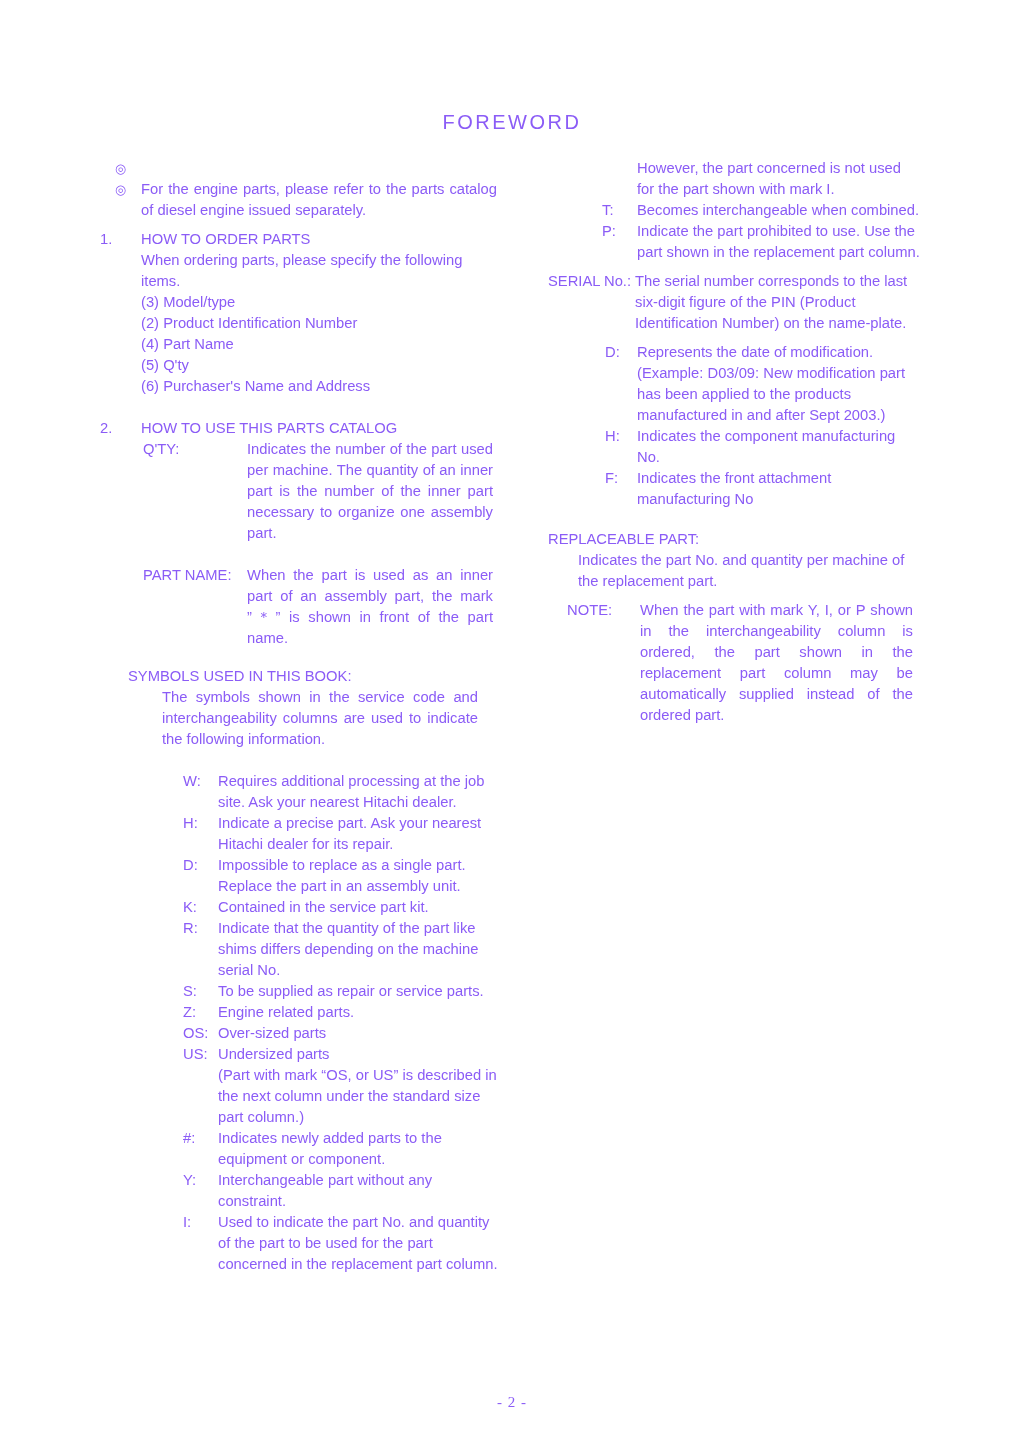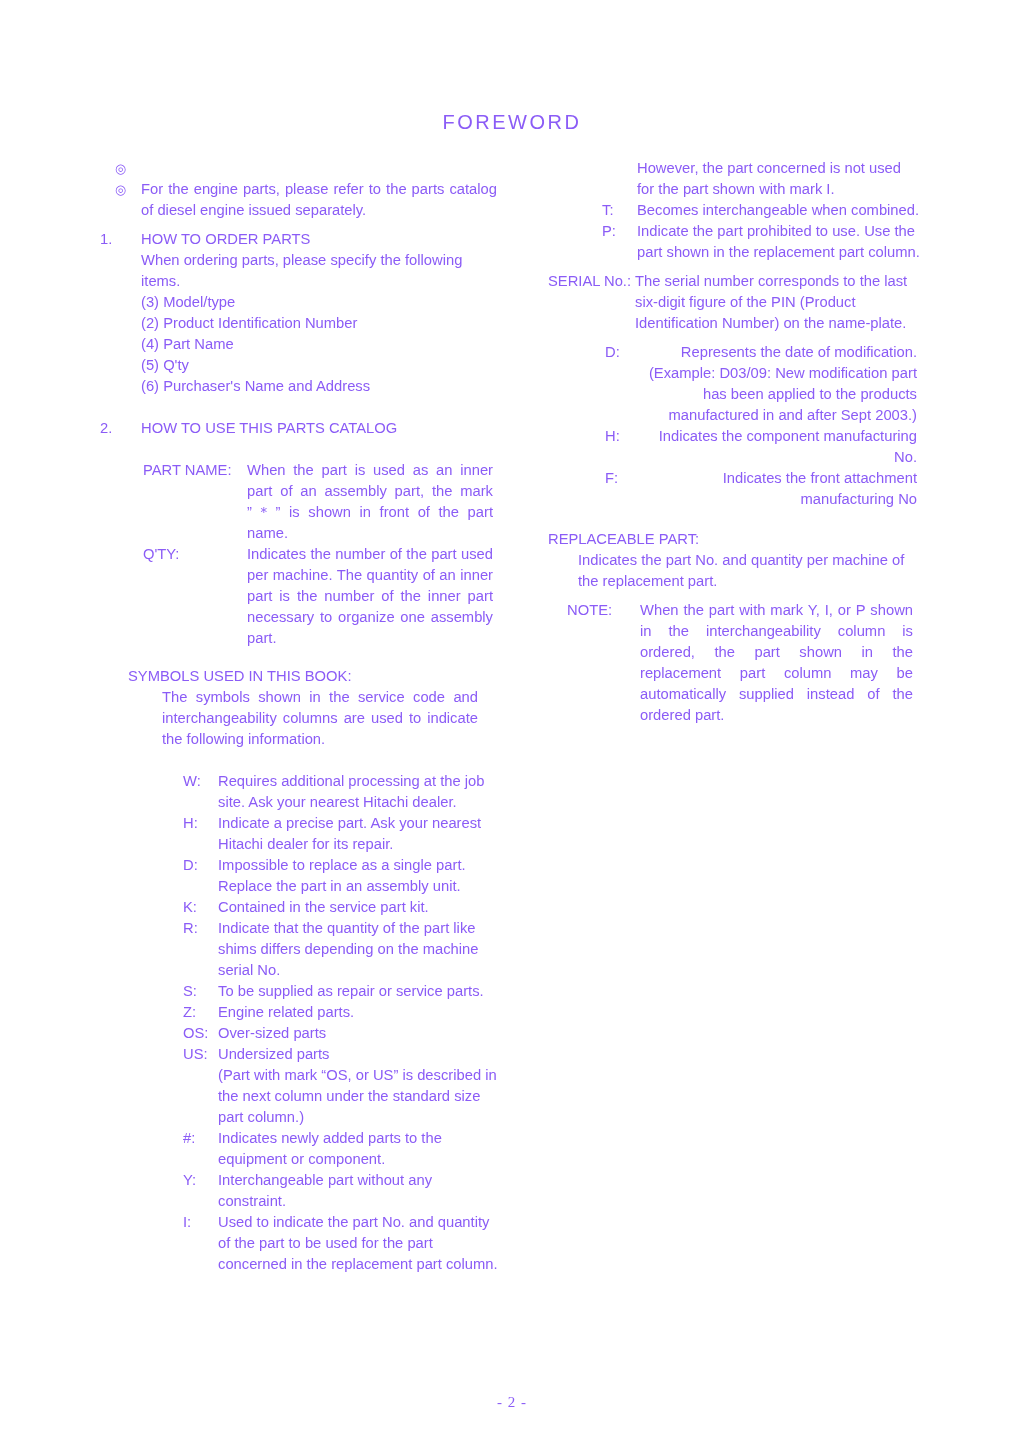--- a/index.html
+++ b/index.html
@@ -52,21 +52,21 @@
   
   .cont-para { margin-left:89px; width:281px; }
   .code-row { display:flex; margin-left:54px; }
   .code-label { width:35px; flex:none; }
   .code-desc { width:283px; }
   .serial-row { display:flex; }
   .serial-label { width:87px; flex:none; }
   .serial-text { width:285px; }
   .code-row2 { display:flex; margin-left:57px; }
   .code-label2 { width:32px; flex:none; }
-  .code-desc2 { width:280px;text-align:right; }
+  .code-desc2 { width:280px; }
   .repl-text { margin-left:30px; width:340px; }
   .note-row { display:flex; margin-left:19px; }
   .note-label { width:73px; flex:none; }
   .note-text { width:273px; text-align:justify; }
 
   .footer {
     position:absolute; top:1392px; left:0;
     width:100%;
     text-align:center;
     font-family:"Liberation Serif", serif;
@@ -103,27 +103,27 @@
       <p class="indent1">(2) Product Identification Number</p>
       <p class="indent1">(4) Part Name</p>
       <p class="indent1">(5) Q'ty</p>
       <p class="indent1">(6) Purchaser's Name and Address</p>
 
       <div class="sec-head mt21">
         <span class="sec-num">2.</span>
         <span class="sec-title">HOW TO USE THIS PARTS CATALOG</span>
       </div>
 
+      <div class="def-row">
+        <span class="def-label">Q'TY:</span>
+        <span class="def-text">Indicates the number of the part used per machine. The quantity of an inner part is the number of the inner part necessary to organize one assembly part.</span>
+      </div>
       <div class="def-row mt21">
         <span class="def-label">PART NAME:</span>
         <span class="def-text">When the part is used as an inner part of an assembly part, the mark ”＊” is shown in front of the part name.</span>
-      </div>
-      <div class="def-row">
-        <span class="def-label">Q'TY:</span>
-        <span class="def-text">Indicates the number of the part used per machine. The quantity of an inner part is the number of the inner part necessary to organize one assembly part.</span>
       </div>
 
       <div class="sym-head mt17">SYMBOLS USED IN THIS BOOK:</div>
       <p class="sym-intro">The symbols shown in the service code and interchangeability columns are used to indicate the following information.</p>
 
       <div class="sym-row mt21">
         <span class="sym-label">W:</span>
         <span class="sym-desc">Requires additional processing at the job site. Ask your nearest Hitachi dealer.</span>
       </div>
       <div class="sym-row">

